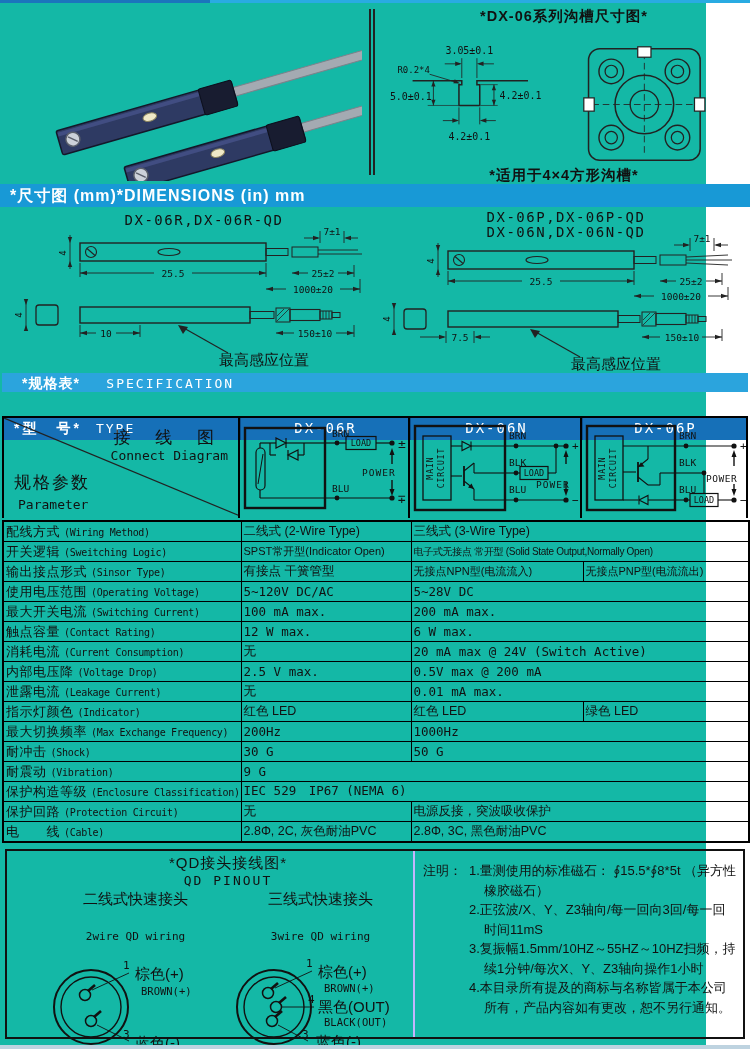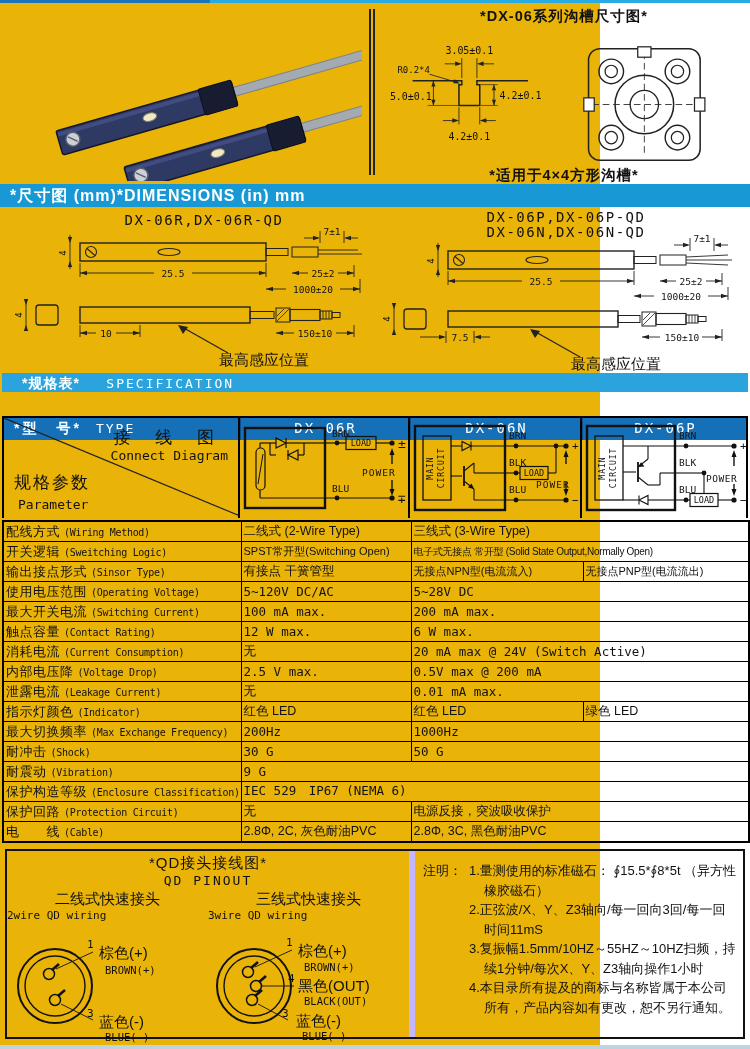--- a/index.html
+++ b/index.html
@@ -1,18 +1,18 @@
 <!DOCTYPE html>
 <html><head>
 <meta charset="utf-8">
 <style>
   * { margin:0; padding:0; box-sizing:border-box; }
   html,body { width:750px; height:1049px; background:#fff; overflow:hidden;
     font-family:"Liberation Sans","DejaVu Sans",sans-serif; color:#111; }
-  #page { position:relative; width:600px; height:1049px; background:#eab308; }
+  #page { position:relative; width:706px; height:1049px; background:#14b8a6; }
 
   .top-strip { position:absolute; top:0; left:0; width:750px; height:3px;
     background:linear-gradient(to right,#1b75bc 0 210px,#29abe2 210px 100%); }
   .bottom-strip { position:absolute; bottom:0; left:0; width:750px; height:4px; background:#bed3e0; }
 
   .top-area { position:absolute; top:3px; left:0; width:750px; height:181px; }
   .photo { position:absolute; left:6px; top:6px; }
   .vsep { position:absolute; left:369px; top:6px; height:166px; width:6px;
     border-left:2px solid #222; border-right:2px solid #222; }
   .groove { position:absolute; left:380px; top:2px; width:368px; }
@@ -54,27 +54,27 @@
   td.lbl { text-align:left; padding-left:6px; }
   td.lbl .zh { font-size:13px; letter-spacing:0.5px; }
   td.lbl .en { font-size:10px; font-family:"DejaVu Sans Mono",monospace; margin-left:4px; letter-spacing:-0.3px; }
   td.val { text-align:left; font-size:12.5px; font-family:"DejaVu Sans Mono",monospace; white-space:pre; }
   td.val.zh12 { font-family:"Liberation Sans",sans-serif; font-size:12.5px; }
   td.val.fs10 { font-size:10px; letter-spacing:-0.3px; }
   td.val.fs11 { font-size:11px; }
 
   .bottom-area { position:absolute; top:849px; left:5px; width:740px; height:190px;
     border:2px solid #111; display:flex; }
-  .qd-cell { width:408px; border-right:6px solid #c4b5fd; padding-top:3px; }
+  .qd-cell { width:408px; border-right:2px solid #c4b5fd; padding-top:3px;padding-left:36px; }
   .qd-title-zh { text-align:center; font-size:15px; letter-spacing:1px; }
   .qd-title-en { text-align:center; font-size:13px; font-family:"DejaVu Sans Mono",monospace; letter-spacing:2px; }
   .qd-groups { display:flex; }
   .qd-group { width:50%; }
   .qd-sub-zh { text-align:center; font-size:15px; margin-top:2px; }
-  .qd-sub-en { text-align:left; font-size:11px; font-family:"DejaVu Sans Mono",monospace; }
+  .qd-sub-en { text-align:center; font-size:11px; font-family:"DejaVu Sans Mono",monospace;margin-top:21px; }
   .notes-cell { flex:1; padding:10px 6px 0 8px; font-size:13px; line-height:1.5; }
   .notes { display:flex; }
   .notes-prefix { width:46px; flex:none; }
   .notes-items { flex:1; }
   .note-item { padding-left:1.15em; text-indent:-1.15em; }
 
   svg text { font-family:"Liberation Sans","DejaVu Sans",sans-serif; fill:#111; }
   svg text.mono { font-family:"DejaVu Sans Mono",monospace; }
 </style>
 </head>
@@ -512,21 +512,21 @@
         <col class="c3">
       </colgroup>
     <tbody>
         <tr>
           <td class="lbl"><span class="zh">配线方式</span><span class="en">(Wiring Method)</span></td>
           <td class="val zh12">二线式 (2-Wire Type)</td>
           <td class="val zh12" colspan="2">三线式  (3-Wire Type)</td>
         </tr>
     <tr>
           <td class="lbl"><span class="zh">开关逻辑</span><span class="en">(Sweitching Logic)</span></td>
-          <td class="val zh12 fs11">SPST常开型(Switching Open)</td>
+          <td class="val zh12 fs11">SPST常开型(Indicator Open)</td>
           <td class="val zh12 fs10" colspan="2">电子式无接点 常开型 (Solid State Output,Normally Open)</td>
         </tr>
     <tr>
           <td class="lbl"><span class="zh">输出接点形式</span><span class="en">(Sinsor Type)</span></td>
           <td class="val zh12">有接点 干簧管型</td>
           <td class="val zh12 fs11">无接点NPN型(电流流入)</td>
           <td class="val zh12 fs11">无接点PNP型(电流流出)</td>
         </tr>
     <tr>
           <td class="lbl"><span class="zh">使用电压范围</span><span class="en">(Operating Voltage)</span></td>

